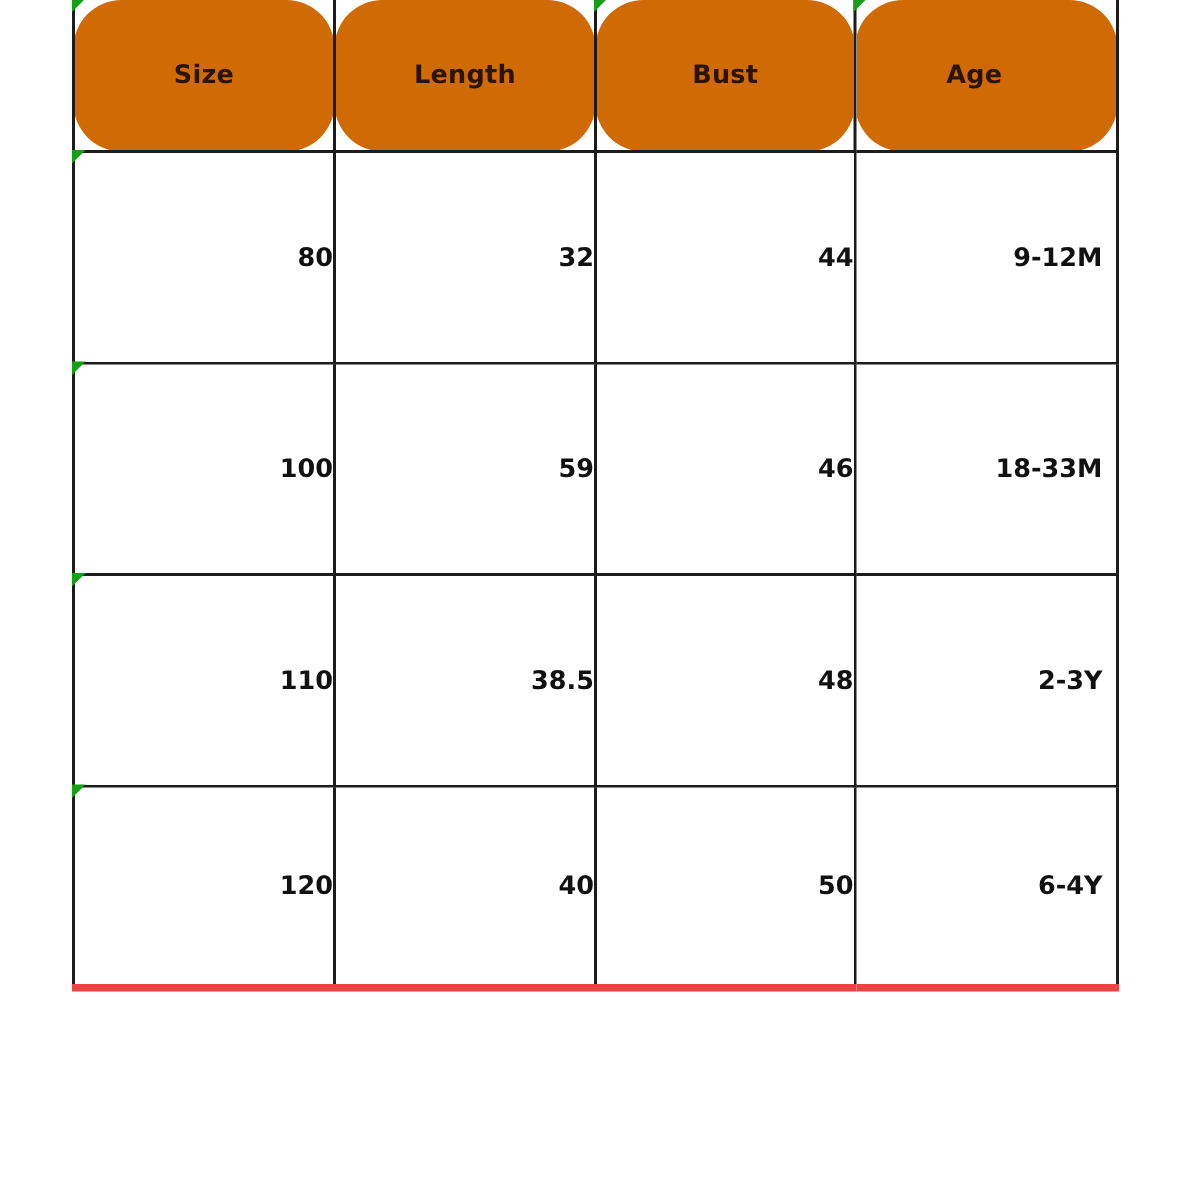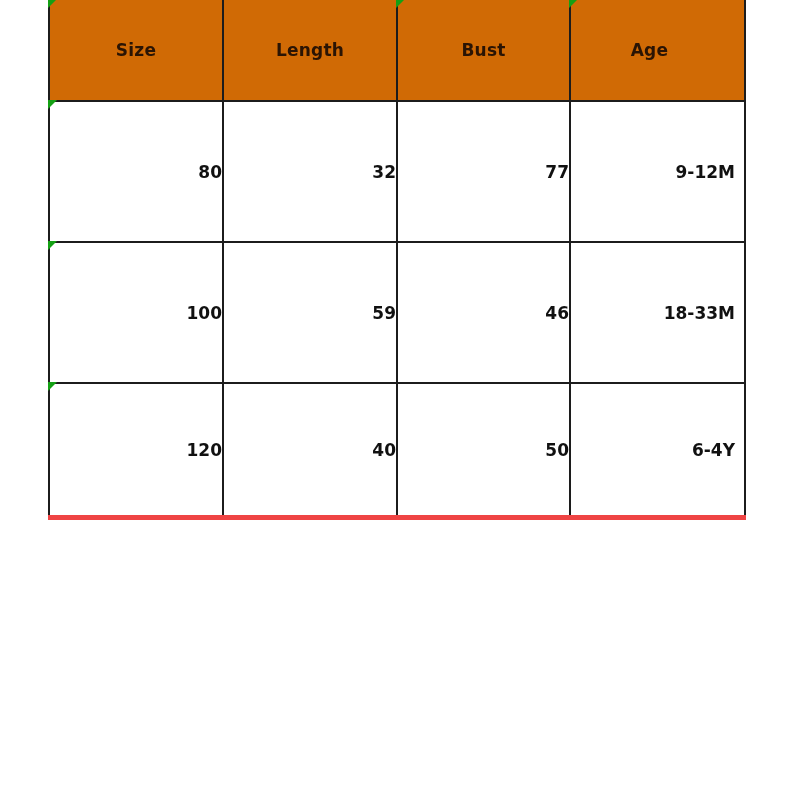--- a/index.html
+++ b/index.html
@@ -43,20 +43,21 @@
 
   
   .size-table thead th {
     height: 100px;
     background: #d06a05;
     color: #2a1404;
     font-size: 17px;
     font-weight: bold;
     letter-spacing: 0.2px;
     border-top: none;
+    border-radius: 32px;
   }
 
   
   .size-table tbody td {
     height: 139px;
     background: #ffffff;
     color: #111111;
     font-size: 17px;
     font-weight: bold;
     text-align: right;
@@ -125,21 +126,21 @@
 
       <tr>
         <td>
           <span class="corner-marker" style="left:-2px;top:-2px;"></span>
           <span class="cell-text">80</span>
         </td>
         <td>
           <span class="cell-text">32</span>
         </td>
         <td>
-          <span class="cell-text">77</span>
+          <span class="cell-text">44</span>
         </td>
         <td class="age-cell">
           <span class="cell-text">9-12M</span>
         </td>
       </tr>
 
 
       <tr>
         <td>
           <span class="corner-marker" style="left:-2px;top:-2px;"></span>
@@ -149,20 +150,35 @@
           <span class="cell-text">59</span>
         </td>
         <td>
           <span class="cell-text">46</span>
         </td>
         <td class="age-cell">
           <span class="cell-text">18-33M</span>
         </td>
       </tr>
 
+      <tr>
+        <td>
+          <span class="corner-marker" style="left:-2px;top:-2px;"></span>
+          <span class="cell-text">110</span>
+        </td>
+        <td>
+          <span class="cell-text">38.5</span>
+        </td>
+        <td>
+          <span class="cell-text">48</span>
+        </td>
+        <td class="age-cell">
+          <span class="cell-text">2-3Y</span>
+        </td>
+      </tr>
 
       <tr>
         <td>
           <span class="corner-marker" style="left:-2px;top:-2px;"></span>
           <span class="cell-text">120</span>
         </td>
         <td>
           <span class="cell-text">40</span>
         </td>
         <td>

